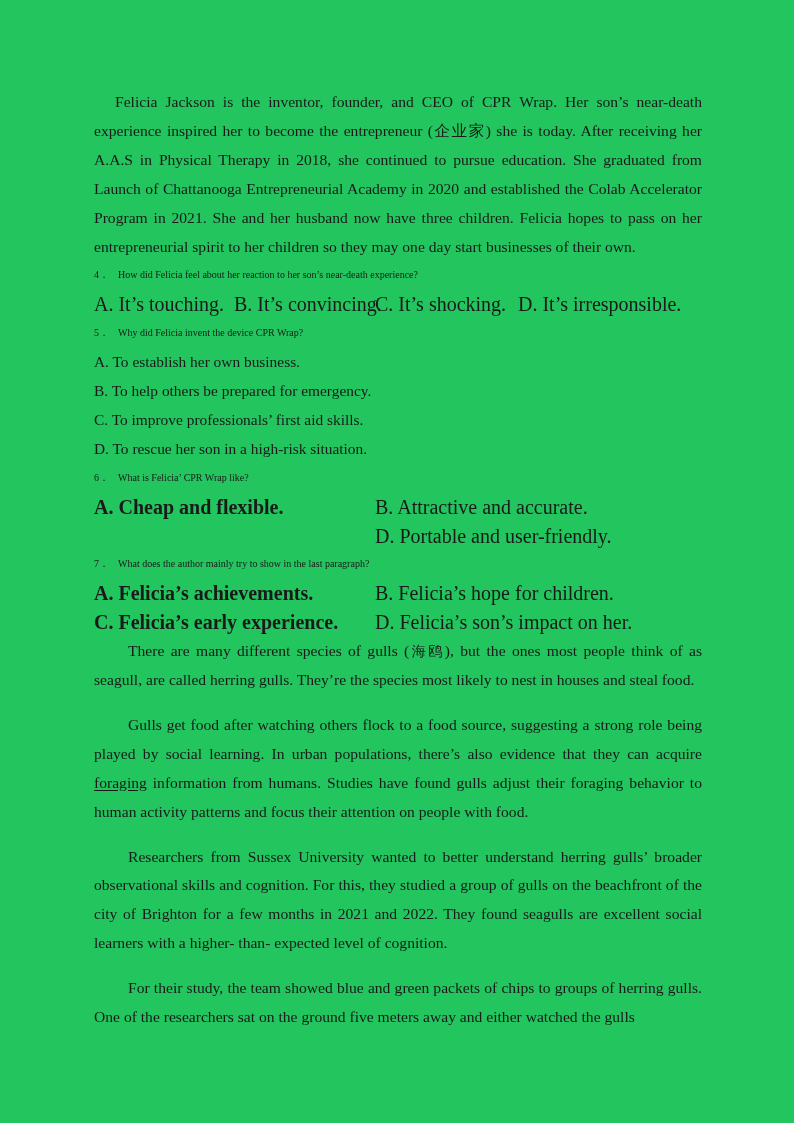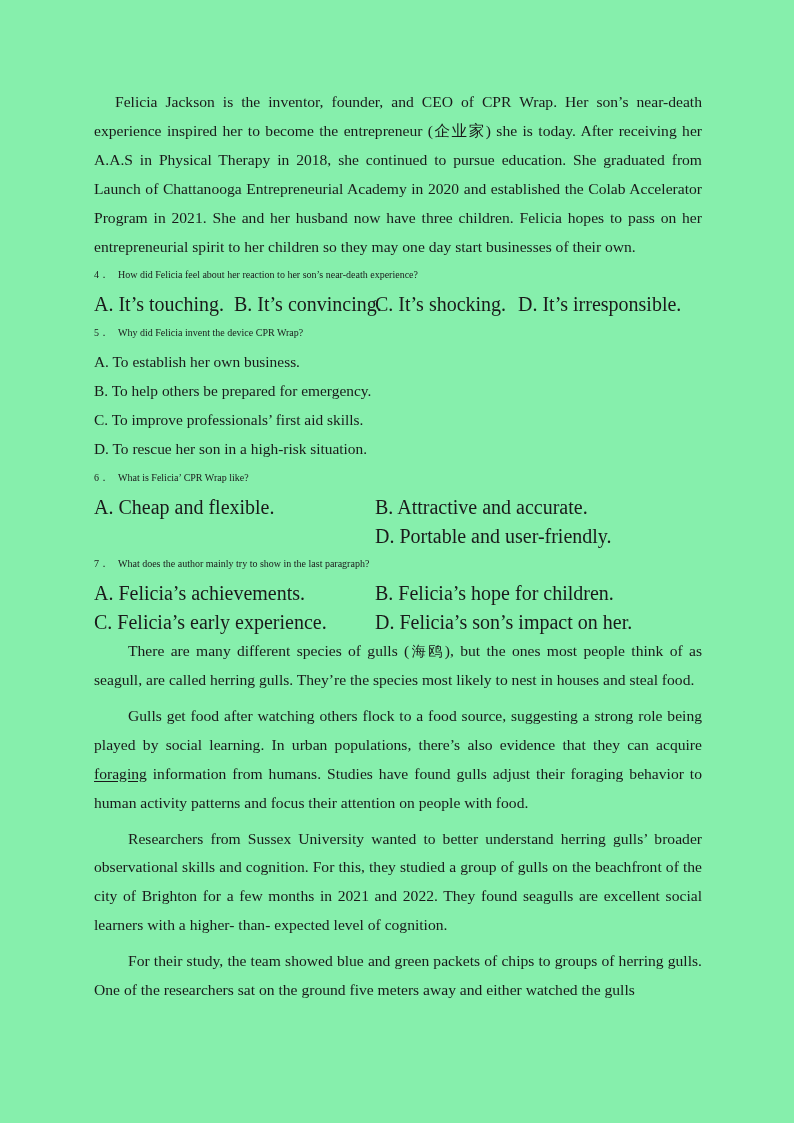--- a/index.html
+++ b/index.html
@@ -13,37 +13,37 @@
     font-family: "Liberation Serif", "DejaVu Serif", serif;
     color: #1a1a1a;
     -webkit-font-smoothing: antialiased;
   }
   .page {
     position: relative;
     width: 794px;
     height: 1123px;
     box-sizing: border-box;
     padding: 88px 92px 8px 94px;
-    background: #86efac;
+    background: #22c55e;
   }
   .body-col {
     width: 608px;
   }
   
   .para {
     font-size: 15.6px;
     line-height: 28.9px;
     text-align: justify;
     text-justify: inter-word;
     margin: 0;
     hyphens: none;
   }
   .para.indent-sm { text-indent: 21px; }
   .para.indent-lg { text-indent: 34px; }
-  .para + .para { margin-top: 7px; }
+  .para + .para { margin-top: 16px; }
 
   
   .question {
     font-size: 10px;
     line-height: 28.9px;
     margin: 0;
     text-align: left;
     white-space: nowrap;
   }
   .q-num { letter-spacing: 0; }
@@ -68,21 +68,21 @@
   .cols4 .c2 { left: 281px; }
   .cols4 .c3 { left: 424px; }
   
   .opt-line {
     font-size: 15.4px;
     line-height: 28.9px;
     margin: 0;
     white-space: nowrap;
   }
   
-  .cols2 .c0 { left: 0px; }
+  .cols2 .c0 { left: 0px; font-weight: bold; }
   .cols2 .c1 { left: 281px; }
 
   u.foraging {
     text-decoration: underline;
     text-underline-offset: 2px;
   }
   .cn {
     font-family: "DejaVu Sans", sans-serif;
     font-size: 14.2px;
   }

